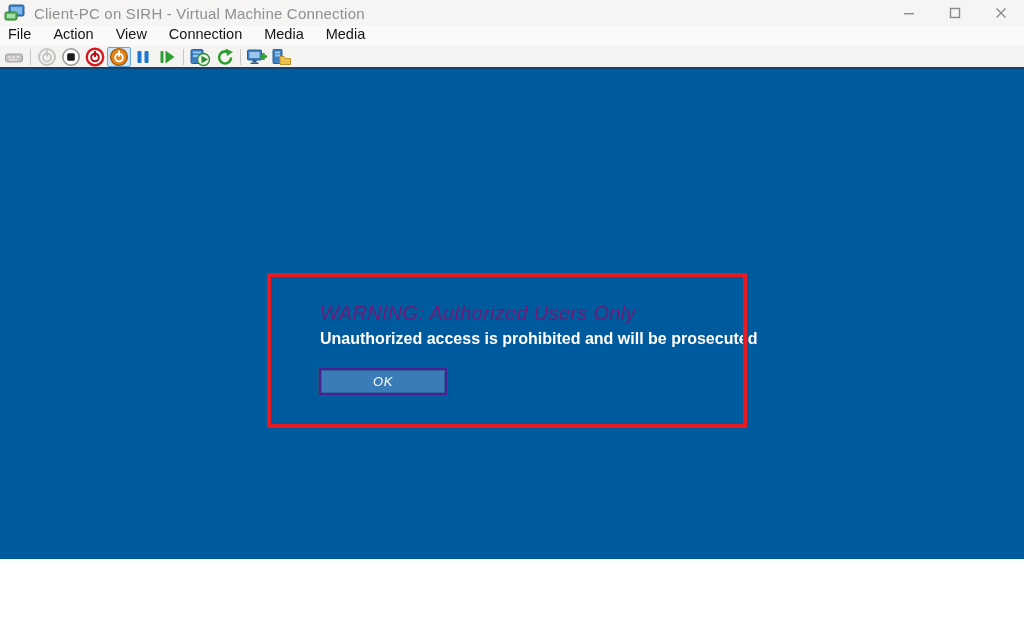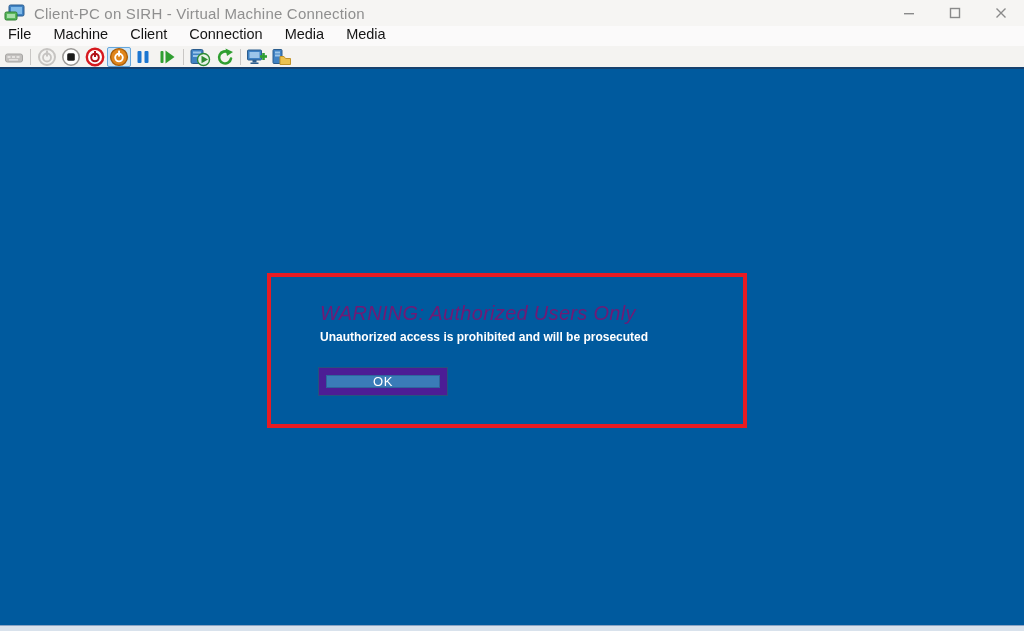--- a/index.html
+++ b/index.html
@@ -1,20 +1,20 @@
 <!DOCTYPE html>
 <html><head>
 <meta charset="utf-8">
 <style>
   * { margin: 0; padding: 0; box-sizing: border-box; }
   html, body { width: 1024px; height: 631px; overflow: hidden; }
   body { font-family: "Liberation Sans", sans-serif; background: #ffffff; }
 
   #screen {
-    position: relative; width: 1024px; height: 631px;
+    position: relative; width: 1024px; height: 559px;
     background: #f5f4f2; overflow: hidden;
   }
 
   
   .titlebar {
     position: absolute; left: 0; top: 0; width: 1024px; height: 26px;
     background: #f6f5f3; display: flex; align-items: center;
   }
   .titlebar-icon { width: 22px; height: 18px; margin-left: 4px; flex: 0 0 auto; }
   .titlebar-title {
@@ -68,27 +68,28 @@
   .red-annotation {
     position: absolute; left: 267px; top: 273px; width: 480px; height: 155px;
     border: 4px solid #e81b22; pointer-events: none;
   }
   .warning-heading {
     position: absolute; left: 320px; top: 302px;
     font-size: 20px; color: #701a75; letter-spacing: 0.3px; white-space: nowrap; font-style: italic;
   }
   .warning-subtext {
     position: absolute; left: 320px; top: 330px;
-    font-size: 12px; font-weight: bold; color: #ffffff; white-space: nowrap;
+    font-size: 16px; font-weight: bold; color: #ffffff; white-space: nowrap;
   }
   .ok-button {
     position: absolute; left: 319px; top: 368px; width: 128px; height: 27px;
     background: #3a7cb8;
-    border: 7px solid #4c1d95;
+    border: 2px solid #4c1d95;
     box-shadow: 0 0 0 1px #26527f, inset 0 0 0 1px #57猫0; 
+    font-style: italic;
   }
   .ok-button {
     box-shadow: 0 0 0 1px #26527f, inset 0 0 0 1px #2e659c;
     color: #ffffff; font-size: 13px; font-family: "Liberation Sans", sans-serif;
     display: flex; align-items: center; justify-content: center;
     letter-spacing: 0.5px; cursor: default;
   }
 </style>
 </head>
 <body>
@@ -117,22 +118,22 @@
       <button class="wc-btn">
         <svg class="wc-glyph" width="12" height="12" viewBox="0 0 12 12">
             <path d="M1.5 1.5 L10.5 10.5 M10.5 1.5 L1.5 10.5" stroke="#8a8a8a" stroke-width="1.4"></path>
           </svg>
       </button>
     </div>
   </div>
 
   <div class="menubar">
     <span class="menu-item">File</span>
-    <span class="menu-item">Machine</span>
-    <span class="menu-item">Client</span>
+    <span class="menu-item">Action</span>
+    <span class="menu-item">View</span>
     <span class="menu-item">Connection</span>
     <span class="menu-item">Media</span>
     <span class="menu-item">Media</span>
   </div>
 
   <div class="toolbar">
 
     <button class="tb-btn">
       <svg class="tb-icon" width="20" height="20" viewBox="0 0 20 20">
         <rect x="1.5" y="7" width="17" height="8" rx="2" fill="#c3c1bf" stroke="#a7a5a3"></rect>

